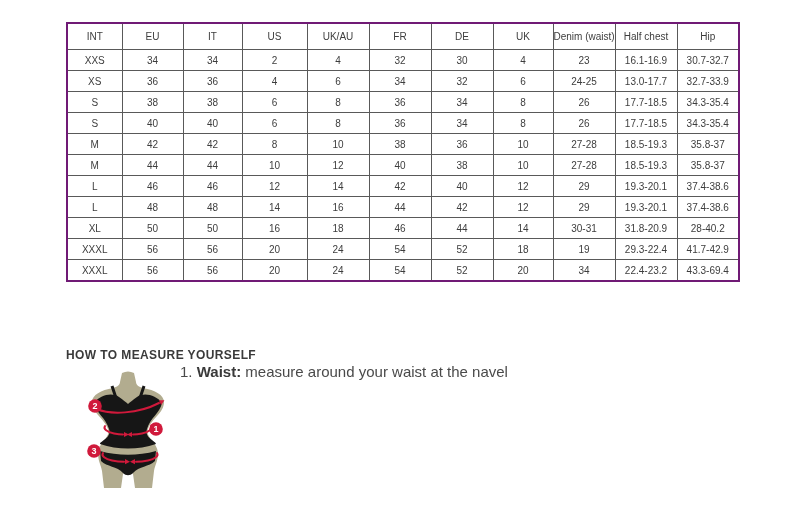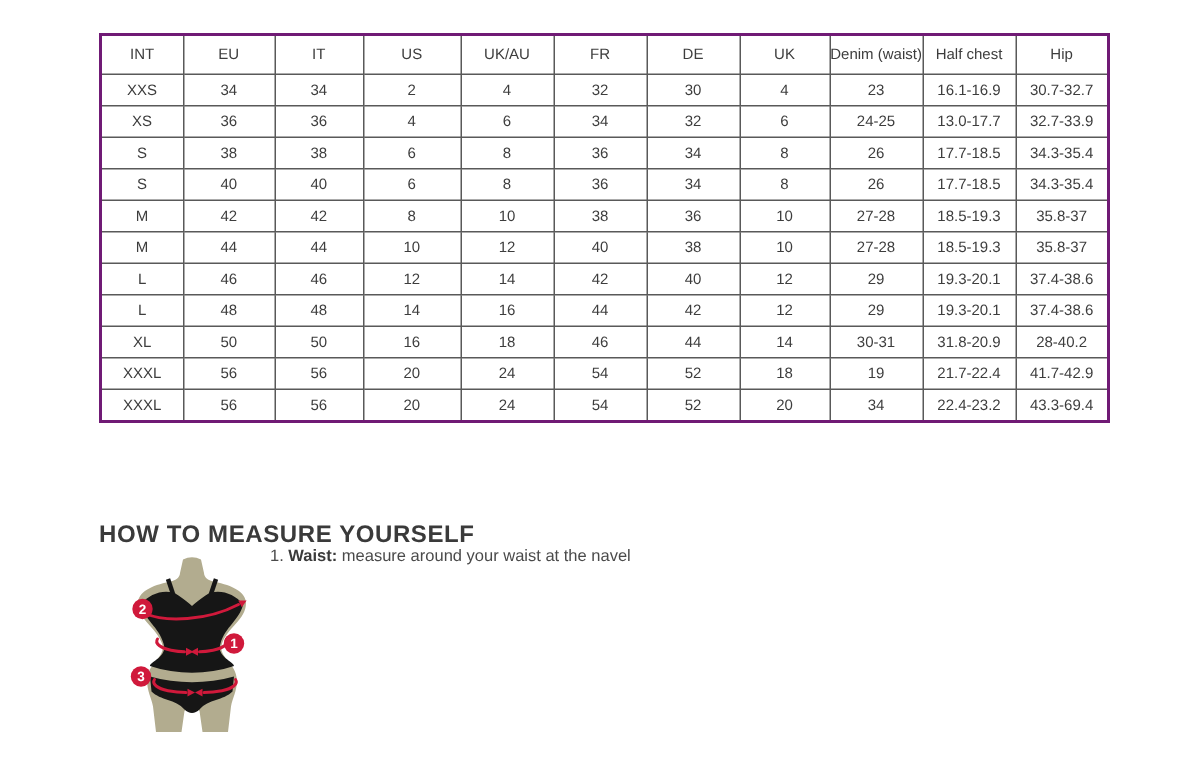--- a/index.html
+++ b/index.html
@@ -16,25 +16,25 @@
   .size-table th,.size-table td{
     border:1px solid #595959;
     font-size:10px;color:#3d3d3d;text-align:center;vertical-align:middle;
     padding:0;font-weight:normal;white-space:nowrap;overflow:hidden;
   }
   .size-table th{height:25px;}
   .size-table td{height:20px;}
   
   .measure-heading{
     position:absolute;left:66px;top:348px;
-    font-size:16px;font-weight:bold;color:#3a3a3a;letter-spacing:.4px;
+    font-size:12px;font-weight:bold;color:#3a3a3a;letter-spacing:.4px;
   }
   .steps{
     position:absolute;left:180px;top:366px;
-    font-size:11px;color:#4a4a4a;
+    font-size:15px;color:#4a4a4a;
   }
   .step{height:17.4px;line-height:11px;}
   .step b{font-weight:bold;color:#3a3a3a;}
   
   .figure{position:absolute;left:76px;top:371px;}
   .tan{fill:var(--mannequin);}
   .blk{fill:var(--garment);}
   .strap{stroke:var(--garment);stroke-width:3;fill:none;}
   .mline{fill:none;stroke:var(--accent-red);stroke-width:2;stroke-linecap:round;}
   .red-fill{fill:var(--accent-red);}
@@ -196,21 +196,21 @@
       <tr>
         <td>XXXL</td>
         <td>56</td>
         <td>56</td>
         <td>20</td>
         <td>24</td>
         <td>54</td>
         <td>52</td>
         <td>18</td>
         <td>19</td>
-        <td>21.7-22.4</td>
+        <td>29.3-22.4</td>
         <td>41.7-42.9</td>
       </tr>
       <tr>
         <td>XXXL</td>
         <td>56</td>
         <td>56</td>
         <td>20</td>
         <td>24</td>
         <td>54</td>
         <td>52</td>

